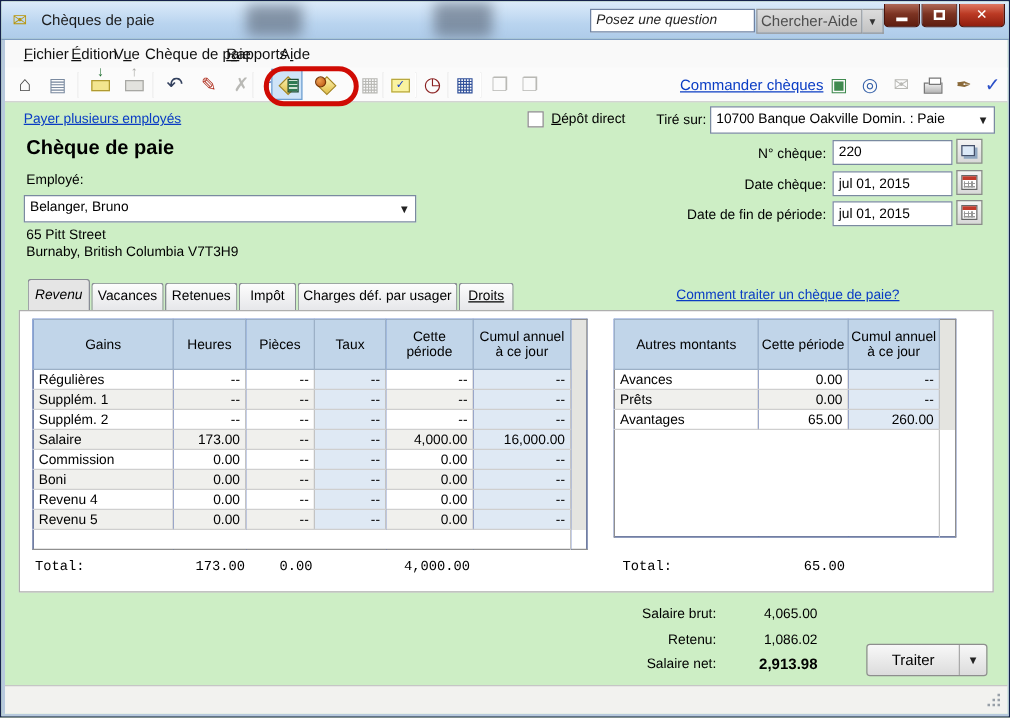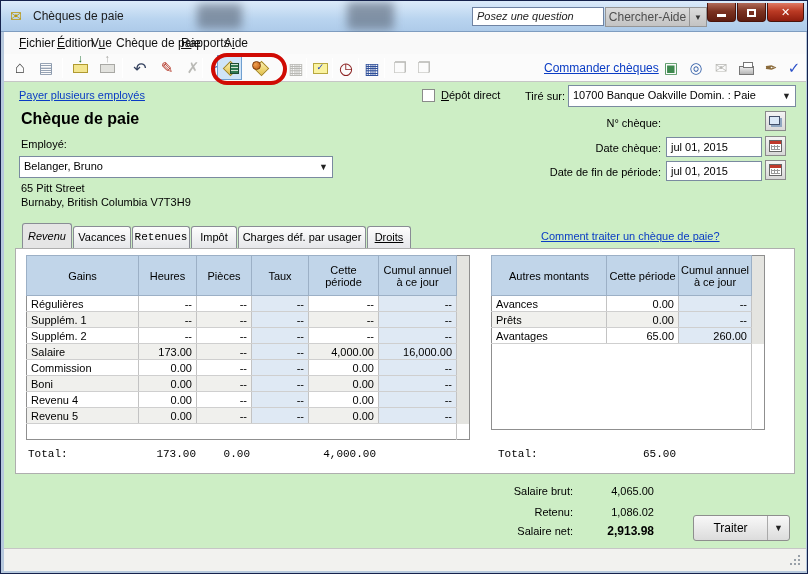--- a/index.html
+++ b/index.html
@@ -185,39 +185,40 @@
   <span class="abs page-title" style="left:20px;top:109px;">Chèque de paie</span>
   <span class="abs lbl" style="left:20px;top:137px;">Employé:</span>
   <div class="abs combo" style="left:18px;top:155px;width:314px;height:22px;">
     <span class="txt">Belanger, Bruno</span>
     <span class="arr">▼</span>
   </div>
   <span class="abs lbl" style="left:20px;top:181px;">65 Pitt Street</span>
   <span class="abs lbl" style="left:20px;top:195px;">Burnaby, British Columbia  V7T3H9</span>
 
   <span class="abs lbl" style="left:440px;top:116px;width:220px;text-align:right;">N° chèque:</span>
+  <div class="abs field" style="left:665px;top:111px;width:96px;height:20px;">220</div>
   <span class="abs sq-btn" style="left:764px;top:110px;">
       <span class="frm-ic"></span>
     </span>
 
   <span class="abs lbl" style="left:440px;top:141px;width:220px;text-align:right;">Date chèque:</span>
   <div class="abs field" style="left:665px;top:136px;width:96px;height:20px;">jul 01, 2015</div>
   <span class="abs sq-btn" style="left:764px;top:135px;">
       <span class="cal"></span>
     </span>
 
   <span class="abs lbl" style="left:440px;top:165px;width:220px;text-align:right;">Date de fin de période:</span>
   <div class="abs field" style="left:665px;top:160px;width:96px;height:20px;">jul 01, 2015</div>
   <span class="abs sq-btn" style="left:764px;top:159px;">
       <span class="cal"></span>
     </span>
 
   <span class="abs tab active" style="left:21px;top:222px;width:50px;">Revenu</span>
   <span class="abs tab" style="left:72px;top:225px;width:58px;">Vacances</span>
-  <span class="abs tab" style="left:131px;top:225px;width:58px;font-family:Liberation Mono, monospace;">Retenues</span>
+  <span class="abs tab" style="left:131px;top:225px;width:58px;">Retenues</span>
   <span class="abs tab" style="left:190px;top:225px;width:46px;">Impôt</span>
   <span class="abs tab" style="left:237px;top:225px;width:128px;">Charges déf. par usager</span>
   <span class="abs tab" style="left:366px;top:225px;width:44px;text-decoration:underline;">Droits</span>
   <span class="abs link" style="left:540px;top:229px;width:252px;text-align:left;">Comment traiter un chèque de paie?</span>
 
   <div class="abs panel"></div>
 
   <table class="grid" style="left:25px;top:254px;width:443px;">
     <colgroup>
         <col style="width:112px">

